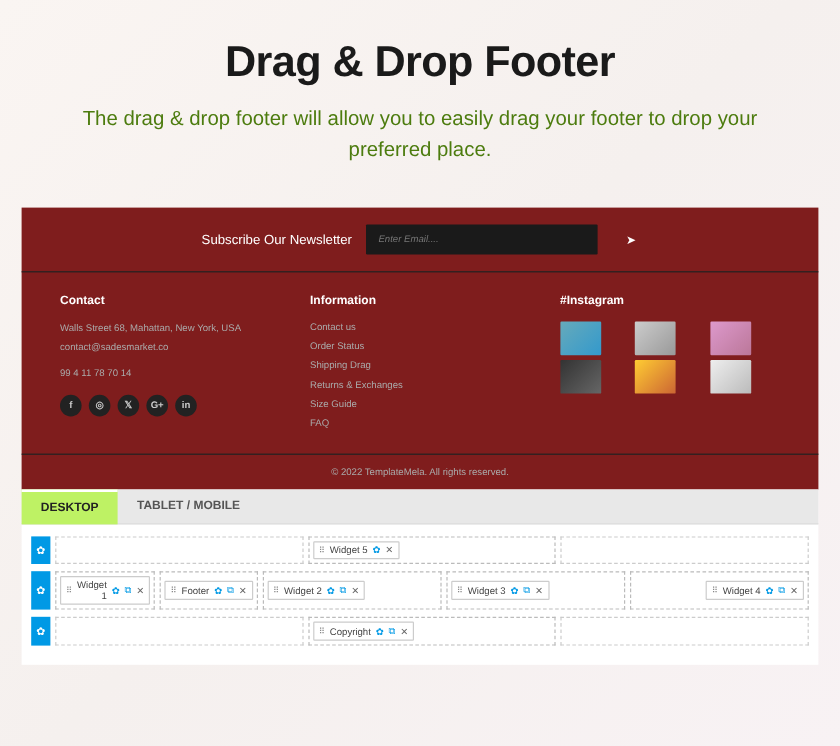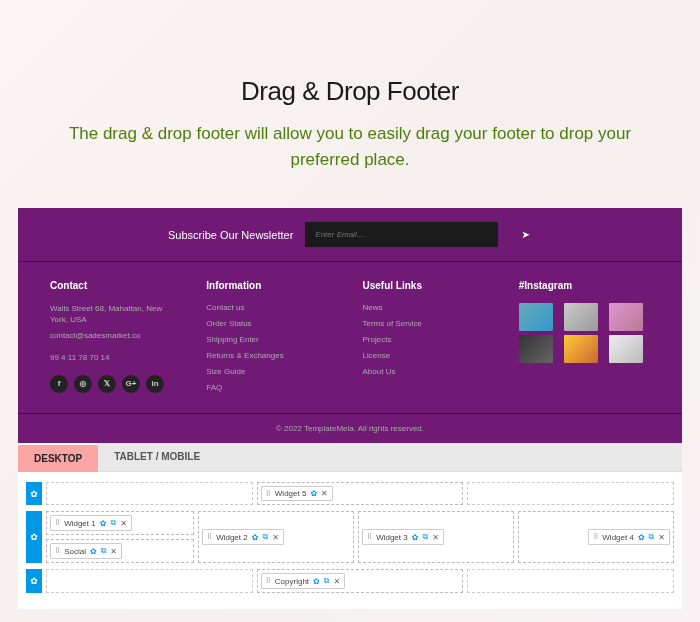--- a/index.html
+++ b/index.html
@@ -1,20 +1,20 @@
 <!DOCTYPE html>
 <html><head>
 <meta charset="utf-8">
 <style>
 * { margin: 0; padding: 0; box-sizing: border-box; }
 body { font-family: -apple-system, BlinkMacSystemFont, "Segoe UI", Arial, sans-serif; width: 700px; height: 622px; background: linear-gradient(135deg, #faf5f2 0%, #f5f0ee 50%, #f8f2f4 100%); overflow: hidden; }
 .hero { text-align: center; padding: 30px 60px 20px; }
-.hero h1 { font-size: 26px; font-weight: 400; color: #1a1a1a; letter-spacing: -0.5px; margin-top: 46px; }
+.hero h1 { font-size: 36px; font-weight: 700; color: #1a1a1a; letter-spacing: -0.5px; }
 .hero p { font-size: 17px; color: #4d7c0f; margin-top: 14px; line-height: 1.5; font-weight: 400; }
-.footer-preview { background: #701a75; margin: 16px 18px 0; font-size: 9px; color: #ddd; }
+.footer-preview { background: #7f1d1d; margin: 16px 18px 0; font-size: 9px; color: #ddd; }
 .newsletter { display: flex; align-items: center; padding: 14px 140px 14px 150px; border-bottom: 1px solid #222; gap: 12px; }
 .newsletter-label { color: #fff; font-size: 11px; font-weight: 500; }
 .newsletter-input { flex: 1; background: #1a1a1a; border: none; padding: 8px 10px; color: #888; font-size: 8px; border-radius: 1px; font-style: italic; }
 .newsletter-btn { background: transparent; border: none; color: #fff; padding: 6px 12px; cursor: pointer; font-size: 10px; }
 .footer-cols { display: flex; padding: 18px 32px 14px; gap: 25px; }
 .fcol { flex: 1; }
 .fcol h4 { color: #fff; font-size: 10px; font-weight: 600; margin-bottom: 12px; }
 .fcol .line { color: #aaa; font-size: 8px; margin-bottom: 5px; line-height: 1.4; }
 .fcol a { display: block; color: #aaa; font-size: 8px; margin-bottom: 7px; text-decoration: none; }
 .socials { display: flex; gap: 6px; margin-top: 12px; }
@@ -24,33 +24,33 @@
 .insta-grid div:nth-child(1){background:linear-gradient(135deg,#6ab,#39c);}
 .insta-grid div:nth-child(2){background:linear-gradient(135deg,#ccc,#999);}
 .insta-grid div:nth-child(3){background:linear-gradient(135deg,#d9c,#b79);}
 .insta-grid div:nth-child(4){background:linear-gradient(135deg,#333,#666);}
 .insta-grid div:nth-child(5){background:linear-gradient(135deg,#fc3,#c63);}
 .insta-grid div:nth-child(6){background:linear-gradient(135deg,#eee,#bbb);}
 .copyright { text-align: center; padding: 10px; border-top: 1px solid #222; color: #aaa; font-size: 8px; }
 .builder { background: #fff; margin: 0 18px; }
 .tabs { display: flex; border-bottom: 1px solid #ddd; background: #e8e8e8; }
 .tab { padding: 8px 16px; font-size: 10px; font-weight: 600; color: #555; cursor: pointer; }
-.tab.active { background: #fca5a5; color: #222; border-top: 2px solid #fff; margin-bottom: -1px; }
+.tab.active { background: #bef264; color: #222; border-top: 2px solid #fff; margin-bottom: -1px; }
 .builder-body { padding: 10px 8px; }
 .brow { display: flex; align-items: stretch; margin-bottom: 6px; gap: 4px; }
 .row-handle { background: #0099e5; width: 16px; display: flex; align-items: center; justify-content: center; color: #fff; font-size: 9px; cursor: pointer; }
 .row-cells { flex: 1; display: flex; gap: 4px; }
 .cell { flex: 1; border: 1px dashed #bbb; padding: 3px; min-height: 22px; display: flex; align-items: center; }
 .cell.empty { border: 1px dashed #ccc; }
 .widget { display: inline-flex; align-items: center; gap: 4px; background: #fff; border: 1px solid #ccc; padding: 2px 4px; font-size: 8px; color: #444; border-radius: 1px; }
 .widget .drag { color: #888; font-size: 7px; }
 .widget .wlabel { font-weight: 500; }
 .widget .ico { color: #0099e5; font-size: 8px; cursor: pointer; }
 .widget .del { color: #666; font-size: 8px; cursor: pointer; }
-.stackcol { flex: 1; display: flex; flex-direction: column; gap: 4px; text-align: right; }
+.stackcol { flex: 1; display: flex; flex-direction: row; gap: 4px; text-align: right; }
 </style>
 </head>
 <body>
 
 <div class="hero">
   <h1>Drag &amp; Drop Footer</h1>
   <p>The drag &amp; drop footer will allow you to easily drag your footer to drop your preferred place.</p>
 </div>
 
 <div class="footer-preview">
@@ -72,32 +72,24 @@
         <span>◎</span>
         <span>𝕏</span>
         <span>G+</span>
         <span>in</span>
       </div>
     </div>
     <div class="fcol">
       <h4>Information</h4>
       <a>Contact us</a>
       <a>Order Status</a>
-      <a>Shipping Enter</a>
+      <a>Shipping Drag</a>
       <a>Returns &amp; Exchanges</a>
       <a>Size Guide</a>
       <a>FAQ</a>
-    </div>
-    <div class="fcol">
-      <h4>Useful Links</h4>
-      <a>News</a>
-      <a>Terms of Service</a>
-      <a>Projects</a>
-      <a>License</a>
-      <a>About Us</a>
     </div>
     <div class="fcol">
       <h4>#Instagram</h4>
       <div class="insta-grid">
         <div></div>
         <div></div>
         <div></div>
         <div></div>
         <div></div>
         <div></div>
@@ -143,21 +135,21 @@
               <span class="drag">⠿</span>
               <span class="wlabel">Widget 1</span>
               <span class="ico">✿</span>
               <span class="ico">⧉</span>
               <span class="del">✕</span>
             </div>
           </div>
           <div class="cell">
             <div class="widget">
               <span class="drag">⠿</span>
-              <span class="wlabel">Social</span>
+              <span class="wlabel">Footer</span>
               <span class="ico">✿</span>
               <span class="ico">⧉</span>
               <span class="del">✕</span>
             </div>
           </div>
         </div>
         <div class="cell">
           <div class="widget">
             <span class="drag">⠿</span>
             <span class="wlabel">Widget 2</span>

